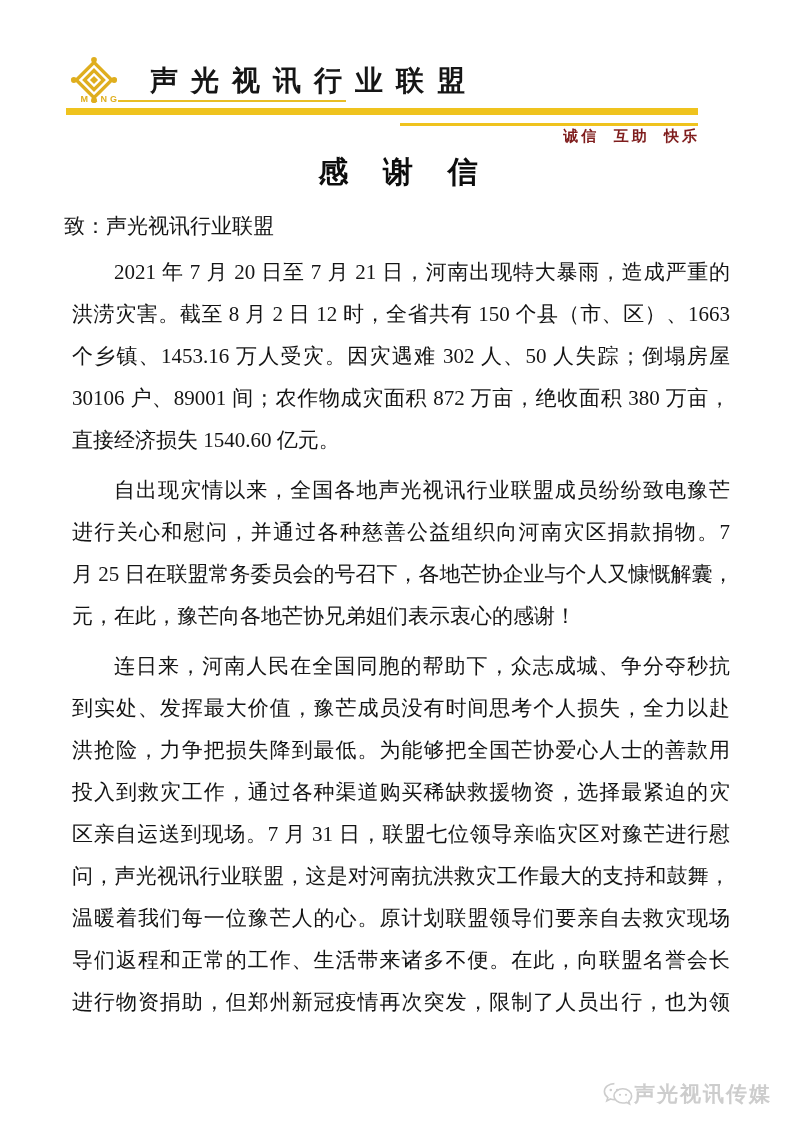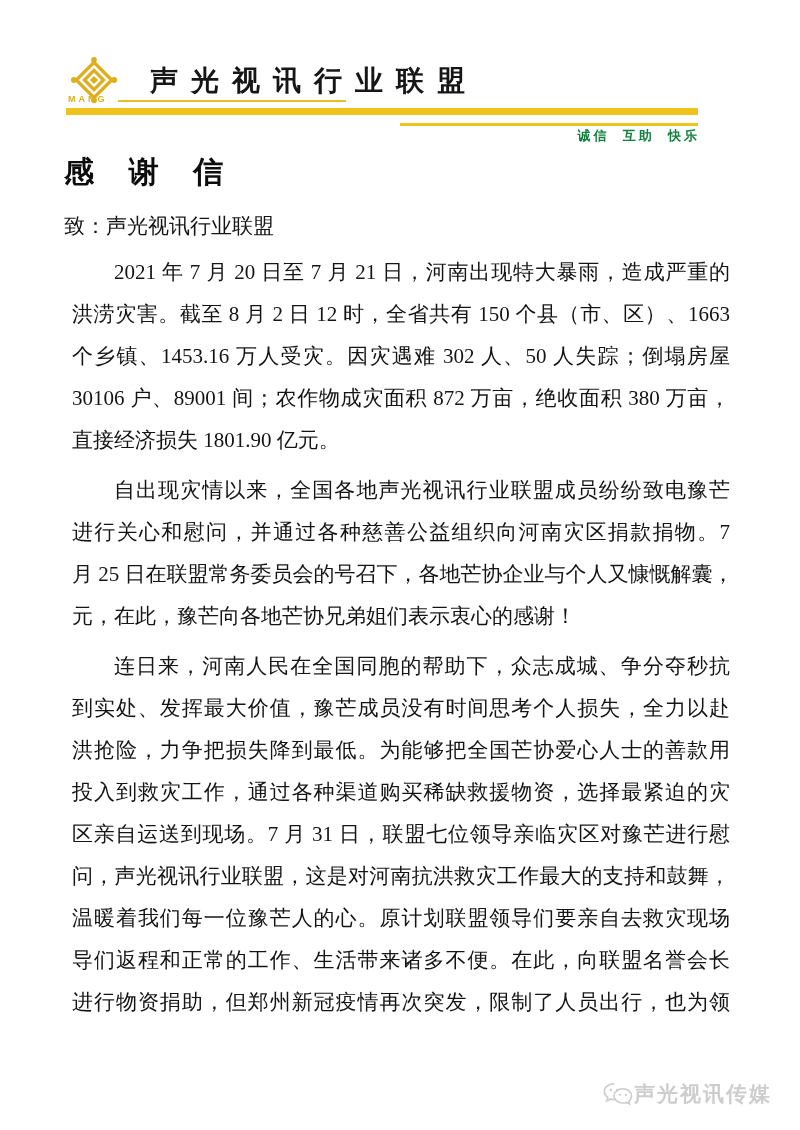--- a/index.html
+++ b/index.html
@@ -13,21 +13,21 @@
     overflow: hidden;
   }
 
   
   .header { position: absolute; top: 0; left: 0; width: 100%; height: 150px; }
   .logo-icon { position: absolute; left: 70px; top: 56px; width: 48px; height: 48px; }
   .logo-wordmark {
     position: absolute; left: 68px; top: 94px; width: 52px;
     font-family: "Liberation Sans", sans-serif;
     font-size: 9px; font-weight: bold; letter-spacing: 3px;
-    color: #dfae1e; text-align: left;
+    color: #dfae1e; text-align: right;
   }
   .org-name {
     position: absolute; left: 150px; top: 62px;
     font-family: "Liberation Serif", "DejaVu Serif", serif;
     font-size: 28px; font-weight: bold; letter-spacing: 13px;
     color: #161616; white-space: nowrap;
   }
   .mang-rule {
     position: absolute; left: 118px; top: 100px; width: 228px; height: 2px;
     background: #e8bd25;
@@ -36,27 +36,28 @@
     position: absolute; left: 66px; top: 108px; width: 632px; height: 7px;
     background: #efc31e;
   }
   .bar-thin {
     position: absolute; left: 400px; top: 123px; width: 298px; height: 3px;
     background: #efc31e;
   }
   .slogan {
     position: absolute; top: 127px; right: 100px;
     font-family: "Liberation Sans", sans-serif;
-    font-size: 13px; font-weight: bold; letter-spacing: 3px;
-    color: #15803d; white-space: pre;
+    font-size: 15px; font-weight: bold; letter-spacing: 3px;
+    color: #7f1d1d; white-space: pre;
   }
 
   
   .letter { position: absolute; left: 64px; top: 152px; width: 674px; }
   .letter-title {
+    text-align: center;
     font-family: "Liberation Sans", sans-serif;
     font-size: 30px; font-weight: bold; letter-spacing: 6px;
     color: #0d0d0d;
     margin: 0 0 14px 0; white-space: pre;
   }
   .salutation {
     font-size: 21px; line-height: 34px; color: #141414;
     margin: 16px 0 6px 0;
   }
   .para { margin: 8px; }
@@ -120,21 +121,21 @@
 
     <div class="letter-title">感  谢  信</div>
 
     <div class="salutation">致：声光视讯行业联盟</div>
 
     <div class="para">
       <div class="line indent">2021 年 7 月 20 日至 7 月 21 日，河南出现特大暴雨，造成严重的</div>
       <div class="line">洪涝灾害。截至 8 月 2 日 12 时，全省共有 150 个县（市、区）、1663</div>
       <div class="line">个乡镇、1453.16 万人受灾。因灾遇难 302 人、50 人失踪；倒塌房屋</div>
       <div class="line">30106 户、89001 间；农作物成灾面积 872 万亩，绝收面积 380 万亩，</div>
-      <div class="line endline">直接经济损失 1801.90 亿元。</div>
+      <div class="line endline">直接经济损失 1540.60 亿元。</div>
     </div>
 
     <div class="para">
       <div class="line indent">自出现灾情以来，全国各地声光视讯行业联盟成员纷纷致电豫芒</div>
       <div class="line">进行关心和慰问，并通过各种慈善公益组织向河南灾区捐款捐物。7</div>
       <div class="line">月 25 日在联盟常务委员会的号召下，各地芒协企业与个人又慷慨解囊，</div>
       <div class="line endline">元，在此，豫芒向各地芒协兄弟姐们表示衷心的感谢！</div>
     </div>
 
     <div class="para">

